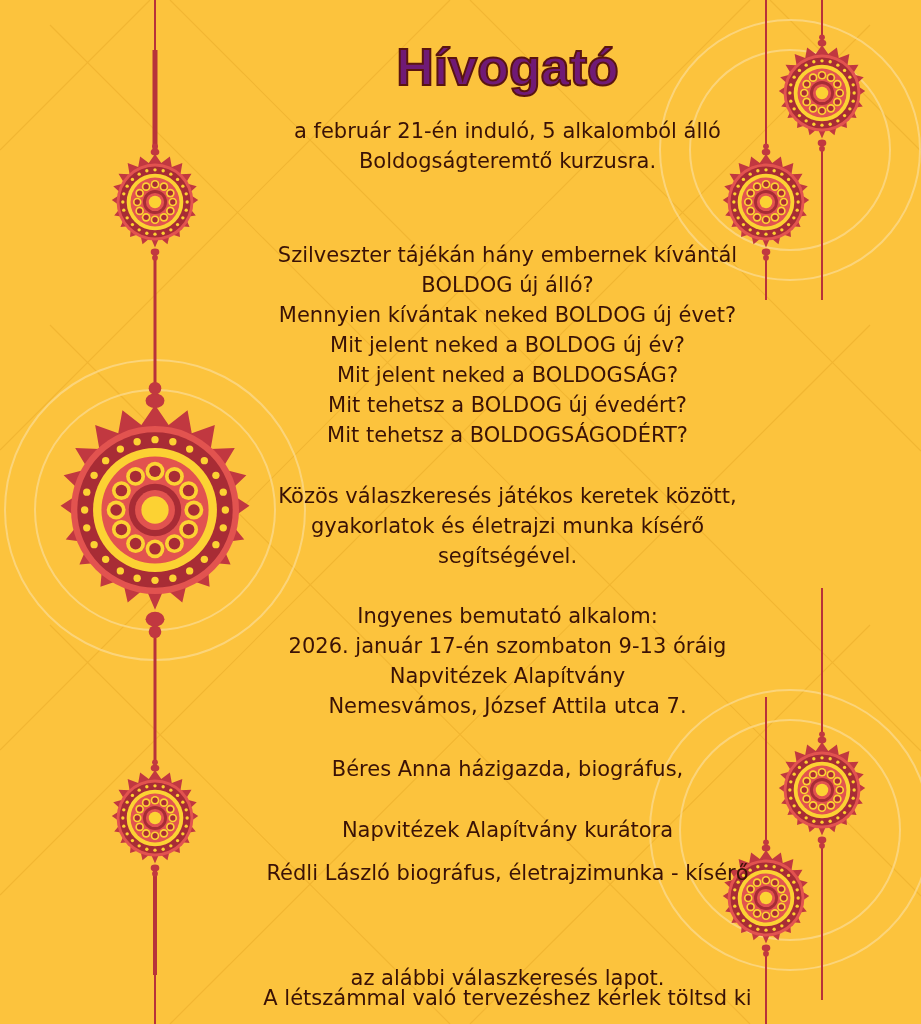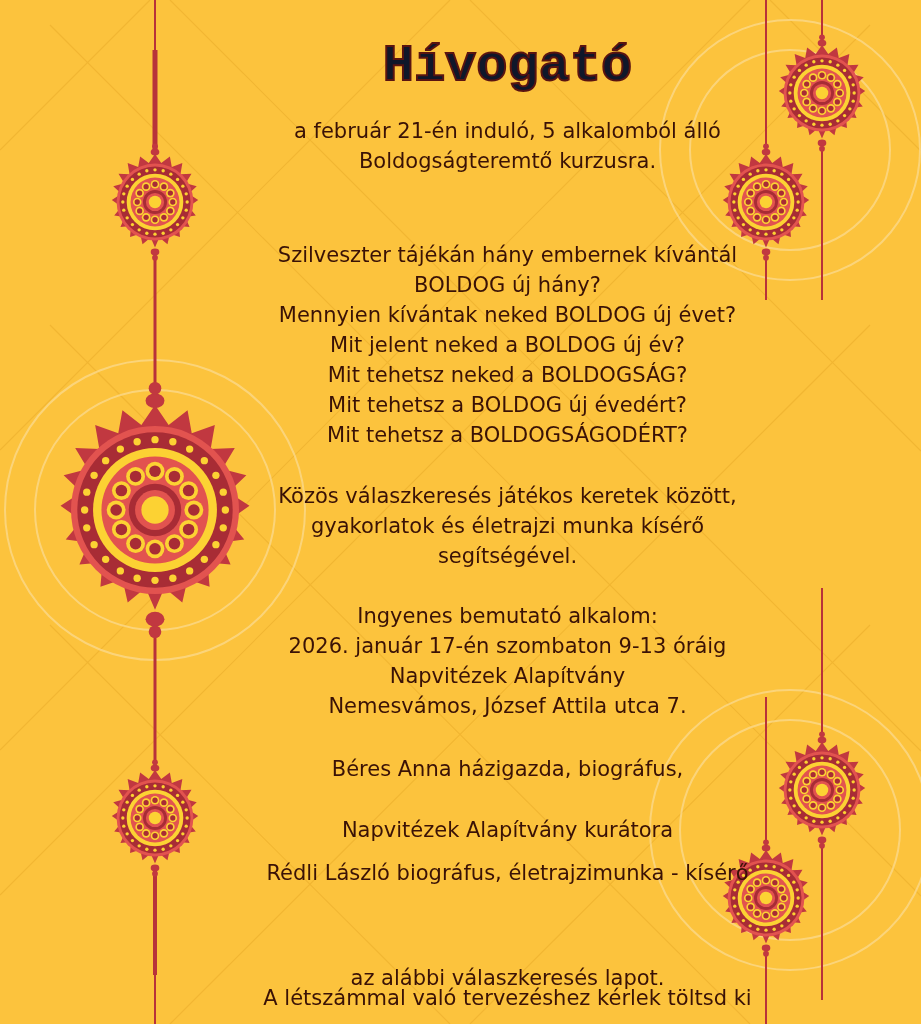--- a/index.html
+++ b/index.html
@@ -10,23 +10,23 @@
       font-family: "DejaVu Sans", sans-serif;
     }
     .bg-pattern { position: absolute; left: 0; top: 0; width: 921px; height: 1024px; z-index: 0; }
     .deco { position: absolute; left: 0; top: 0; width: 921px; height: 1024px; z-index: 1; }
     .content {
       position: absolute; left: 200px; top: 0; width: 615px; z-index: 2;
       text-align: center; color: #3a1206;
     }
     .title {
       position: absolute; left: 0; width: 615px; top: 32px;
-      font-family: Liberation Mono, monospace; font-weight: bold;
+      font-family: Liberation Sans, sans-serif; font-weight: bold;
       font-size: 52px; letter-spacing: 0px;
-      color: #0f172a;
+      color: #701a75;
       -webkit-text-stroke: 2px #5a1410;
       line-height: 70px;
     }
     .line {
       position: absolute; left: 0; width: 615px;
       font-size: 21px; line-height: 27px; white-space: nowrap;
     }
     .bold { font-weight: normal; }
   </style>
 </head>
@@ -182,24 +182,24 @@
     </g>
 </svg>
 
 <div class="content">
   <div class="title">Hívogató</div>
 
   <div class="line" style="top:118px">a február 21-én induló, 5 alkalomból álló</div>
   <div class="line" style="top:148px"><span class="bold">Boldogságteremtő kurzusra</span><span>.</span></div>
 
   <div class="line" style="top:242px">Szilveszter tájékán hány embernek kívántál</div>
-  <div class="line" style="top:272px">BOLDOG új hány?</div>
+  <div class="line" style="top:272px">BOLDOG új álló?</div>
   <div class="line" style="top:302px">Mennyien kívántak neked BOLDOG új évet?</div>
   <div class="line" style="top:332px">Mit jelent neked a BOLDOG új év?</div>
-  <div class="line" style="top:362px">Mit tehetsz neked a BOLDOGSÁG?</div>
+  <div class="line" style="top:362px">Mit jelent neked a BOLDOGSÁG?</div>
   <div class="line" style="top:392px">Mit tehetsz a BOLDOG új évedért?</div>
   <div class="line" style="top:422px">Mit tehetsz a BOLDOGSÁGODÉRT?</div>
 
   <div class="line" style="top:483px">Közös válaszkeresés játékos keretek között,</div>
   <div class="line" style="top:513px">gyakorlatok és életrajzi munka kísérő</div>
   <div class="line" style="top:543px">segítségével.</div>
 
   <div class="line" style="top:603px">Ingyenes bemutató alkalom:</div>
   <div class="line bold" style="top:633px">2026. január 17-én szombaton 9-13 óráig</div>
   <div class="line" style="top:663px">Napvitézek Alapítvány</div>

